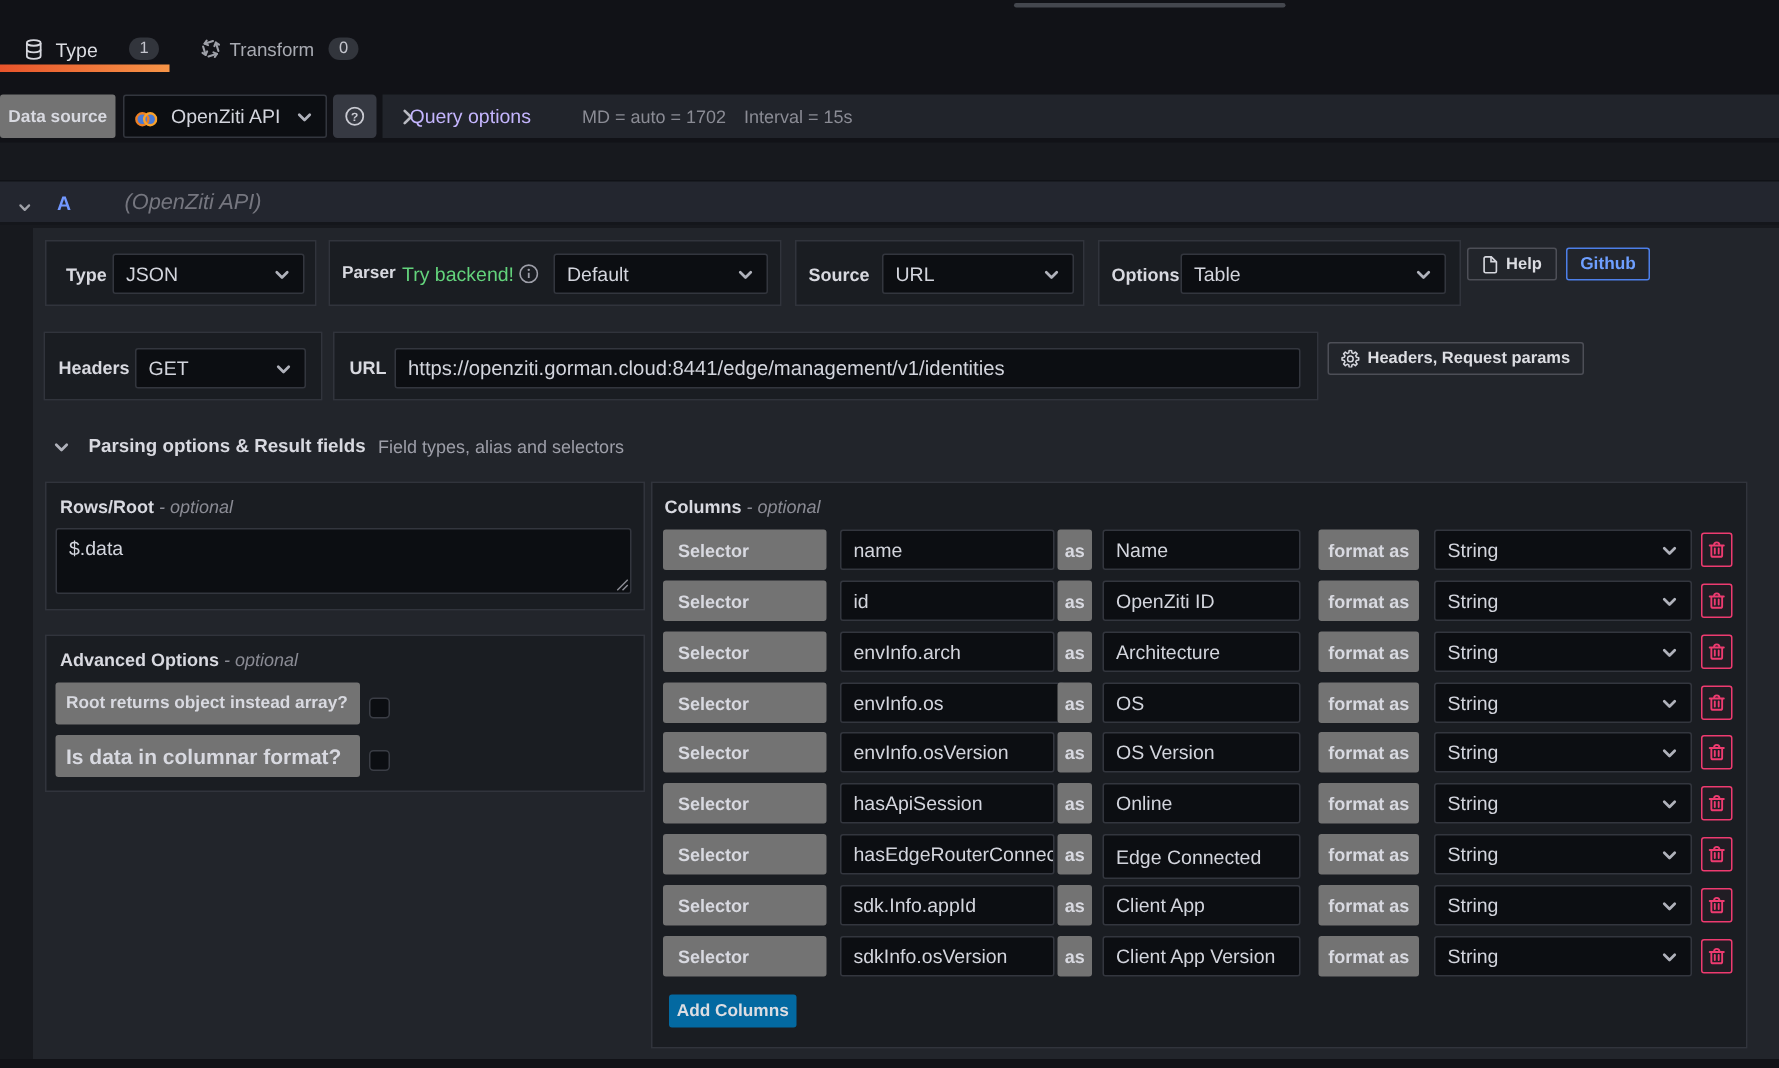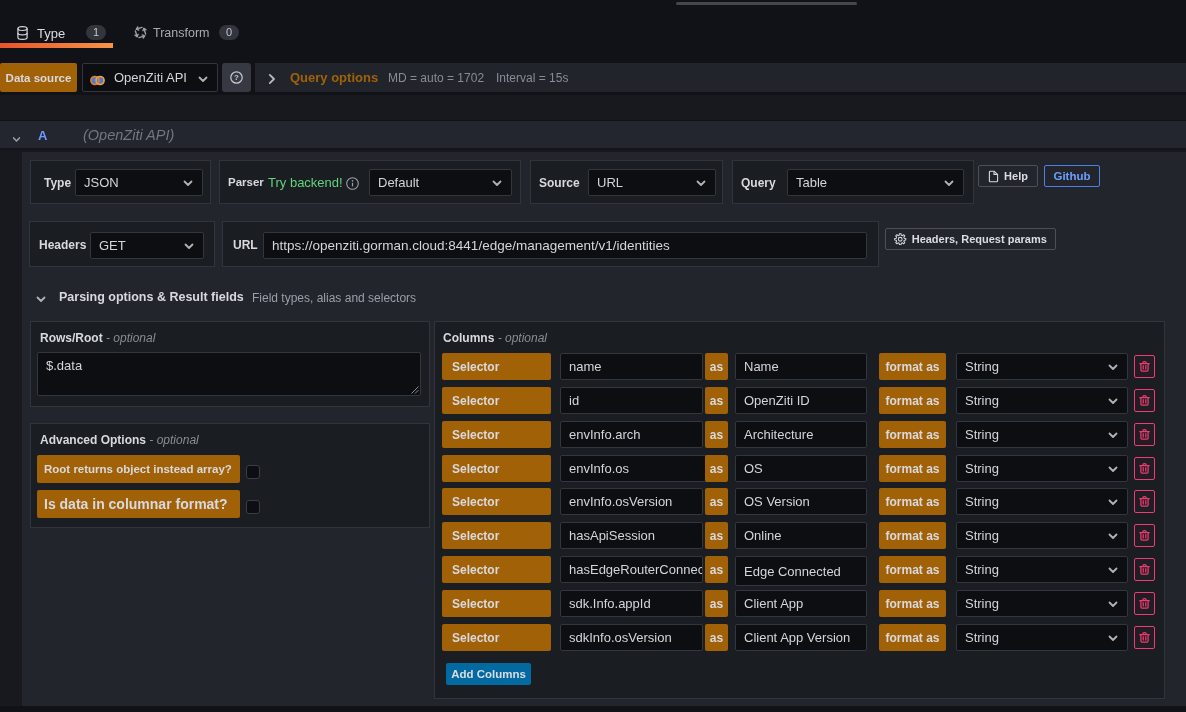--- a/index.html
+++ b/index.html
@@ -1,17 +1,17 @@
 <!DOCTYPE html>
 <html><head><meta charset="utf-8"><style>
 * { margin:0; padding:0; box-sizing:border-box; }
 html,body { width:1186px; height:712px; background:#111217; font-family:"Liberation Sans",sans-serif; overflow:hidden; position:relative; }
 .a { position:absolute; }
 .b12 { font-size:12px; font-weight:bold; color:#d8d9e0; }
-.lbox { position:absolute; background:#a16207; border-radius:2px; display:flex; align-items:center; justify-content:center; }
+.lbox { position:absolute; background:#737373; border-radius:2px; display:flex; align-items:center; justify-content:center; }
 .inp { position:absolute; background:#0c0e12; border:1px solid #33363e; border-radius:2px; display:flex; align-items:center; padding-left:8px; font-size:13px; color:#d3d5dd; white-space:nowrap; overflow:hidden; }
 .inp.sel .chev { position:absolute; right:8px; top:50%; margin-top:-6px; }
 .grp { position:absolute; border:1px solid #31343c; background:#1a1d22; height:44px; }
 .panel { position:absolute; border:1px solid #31343c; background:#1a1d22; }
 .tbtn { position:absolute; width:21px; height:23px; border:1.5px solid #ee3b70; border-radius:2px; background:rgba(238,59,112,0.04); display:flex; align-items:center; justify-content:center; }
 .it { font-style:italic; color:#8a8b94; font-weight:normal; }
 </style></head>
 <body>
 
 <div class="a" style="left:676px;top:2px;width:181px;height:3px;background:#44474e;border-radius:2px"></div>
@@ -62,21 +62,21 @@
 <div class="a" style="left:222px;top:63px;width:29px;height:29px;background:#363942;border-radius:3px;display:flex;align-items:center;justify-content:center">
 <svg width="13" height="13" viewBox="0 0 13 13">
       <circle cx="6.5" cy="6.5" r="5.7" stroke="#c9cad2" stroke-width="1.2" fill="none"></circle>
       <text x="6.5" y="9.4" text-anchor="middle" font-size="8" font-weight="bold" fill="#c9cad2" font-family="Liberation Sans">?</text>
     </svg>
 </div>
 <div class="a" style="left:255px;top:63px;width:931px;height:29px;background:#21242b"></div>
 <div class="a" style="left:265px;top:71px"><svg width="13" height="13" viewBox="0 0 13 13">
       <path d="M4.8 2.9 L9 7 L4.8 11.1" stroke="#b9bac2" stroke-width="1.8" fill="none" stroke-linecap="round" stroke-linejoin="round"></path>
     </svg></div>
-<div class="a" style="left:290px;top:70px;font-size:13px;font-weight:bold;color:#a16207">Query options</div>
+<div class="a" style="left:273px;top:70px;font-size:13px;font-weight:normal;color:#c4b5fd">Query options</div>
 <div class="a" style="left:388px;top:71px;font-size:12px;color:#8a8b94">MD = auto = 1702</div>
 <div class="a" style="left:496px;top:71px;font-size:12px;color:#8a8b94">Interval = 15s</div>
 
 <div class="a" style="left:0;top:95px;width:1186px;height:611px;background:#17191e"></div>
 
 <div class="a" style="left:0;top:120px;width:1186px;height:30px;background:#23262f;border-top:1px solid #101217;border-bottom:2px solid #14161b"></div>
 <div class="a" style="left:11px;top:131px"><svg width="11" height="11" viewBox="0 0 11 11">
       <path d="M2.6 3.9 L5.5 6.9 L8.4 3.9" stroke="#9fa1a8" stroke-width="1.5" fill="none" stroke-linecap="round" stroke-linejoin="round"></path>
     </svg></div>
 <div class="a" style="left:38px;top:128px;font-size:13px;font-weight:bold;color:#7298ff">A</div>
@@ -102,21 +102,21 @@
       <path d="M2.5 4.5 L6 8 L9.5 4.5" stroke="#b0b2bb" stroke-width="1.8" fill="none" stroke-linecap="round" stroke-linejoin="round"></path>
     </svg></div>
 
 <div class="grp" style="left:530px;top:160px;width:193px"></div>
 <div class="a b12" style="left:539px;top:176px">Source</div>
 <div class="inp sel" style="left:588px;top:169px;width:128px;height:27px">URL<svg class="chev" width="12" height="12" viewBox="0 0 12 12">
       <path d="M2.5 4.5 L6 8 L9.5 4.5" stroke="#b0b2bb" stroke-width="1.8" fill="none" stroke-linecap="round" stroke-linejoin="round"></path>
     </svg></div>
 
 <div class="grp" style="left:732px;top:160px;width:242px"></div>
-<div class="a b12" style="left:741px;top:176px">Query</div>
+<div class="a b12" style="left:741px;top:176px">Options</div>
 <div class="inp sel" style="left:787px;top:169px;width:177px;height:27px">Table<svg class="chev" width="12" height="12" viewBox="0 0 12 12">
       <path d="M2.5 4.5 L6 8 L9.5 4.5" stroke="#b0b2bb" stroke-width="1.8" fill="none" stroke-linecap="round" stroke-linejoin="round"></path>
     </svg></div>
 
 <div class="a" style="left:978px;top:165px;width:60px;height:22px;border:1px solid #4d4f57;border-radius:2px;display:flex;align-items:center;justify-content:center;gap:5px">
 <svg width="11" height="13" viewBox="0 0 11 13">
       <g fill="none" stroke="#d6d7de" stroke-width="1.1">
         <path d="M1.4 2.2 a1 1 0 0 1 1-1 h3.8 l3.4 3.4 v6.2 a1 1 0 0 1 -1 1 h-6.2 a1 1 0 0 1 -1-1 z"></path>
         <path d="M6 1.3 v3.1 h3.4"></path>
       </g>

